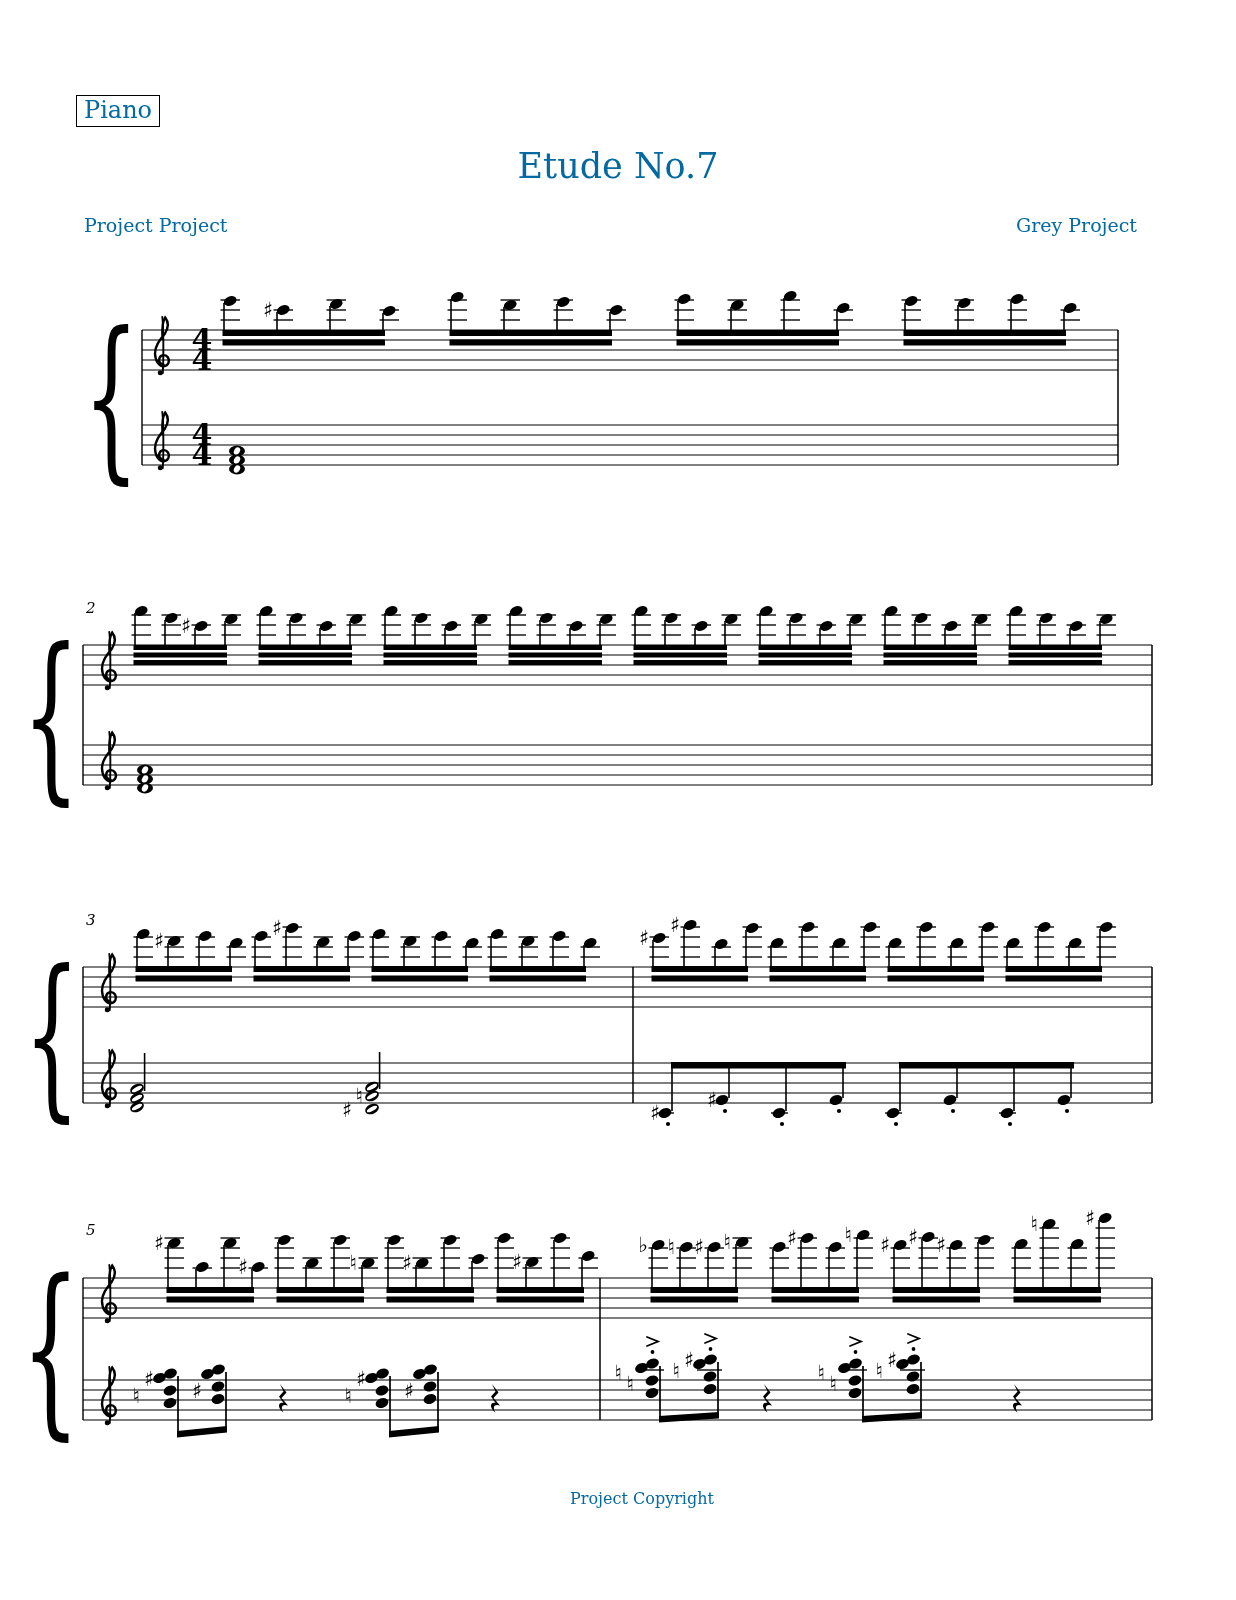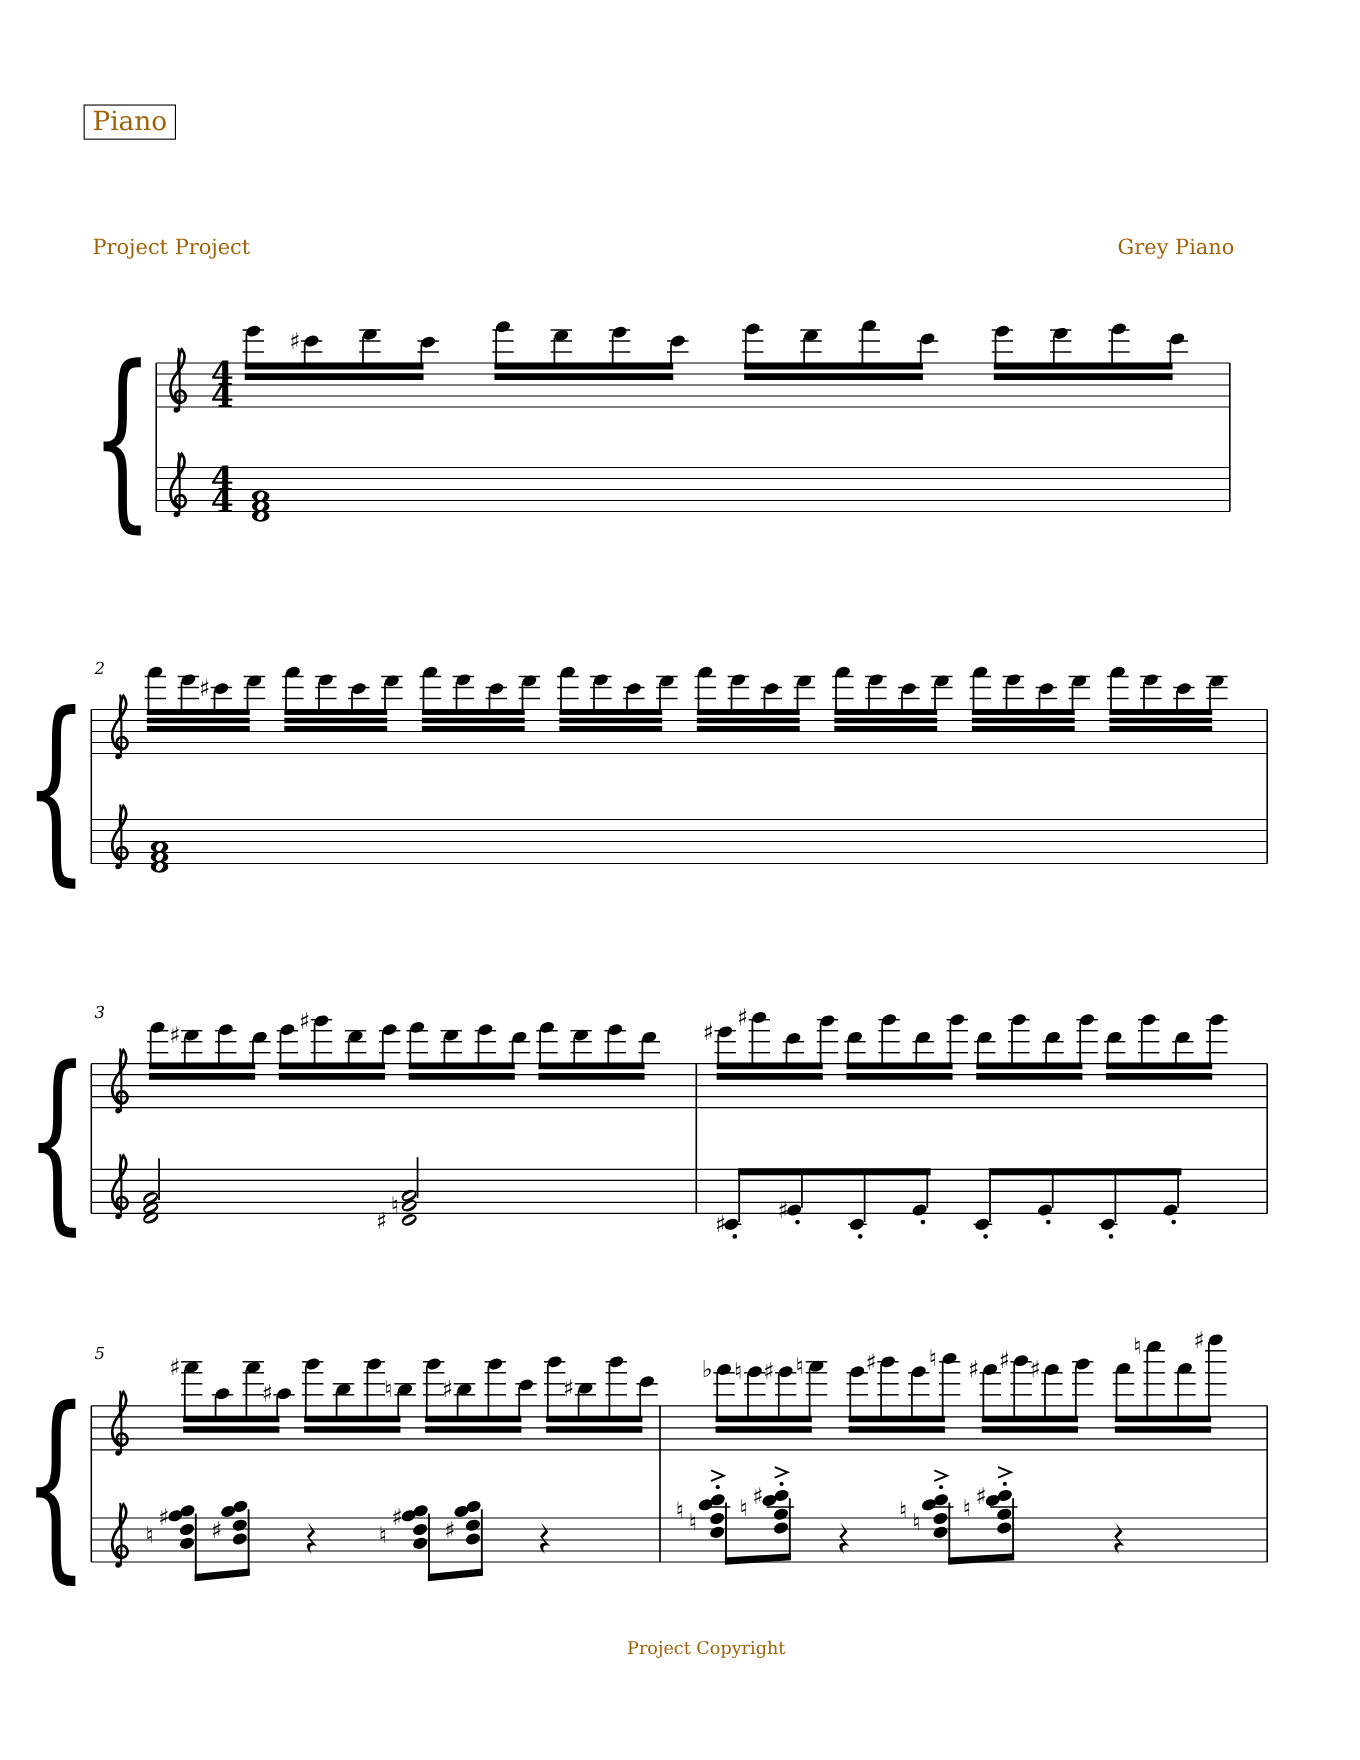--- a/index.html
+++ b/index.html
@@ -1,36 +1,37 @@
 <!DOCTYPE html>
 <html><head>
 <meta charset="utf-8">
 <style>
   html,body{margin:0;padding:0;background:#888;}
   .page{position:relative;width:1236px;height:1600px;background:#ffffff;margin:0 auto;overflow:hidden;
-        font-family:"DejaVu Serif", serif; color:#a16207;}
+        font-family:"DejaVu Serif", serif; color:#0369a1;}
   .abs{position:absolute;}
   .instr-box{left:76px;top:95px;border:1.6px solid #000;padding:1px 7px 3px 7px;font-size:24px;line-height:1.1;}
   .title{left:0;right:0;top:146px;text-align:center;font-size:35px;}
   .lyricist{left:84px;top:214px;font-size:19px;}
   .composer{left:1016px;top:214px;font-size:19px;}
   .copyright{left:0;right:0;top:1489px;text-align:center;font-size:16px;margin-left:48px;}
   svg{position:absolute;left:0;top:0;}
   svg text{fill:#000;font-family:"DejaVu Serif", serif;}
   svg .acc{font-family:"DejaVu Sans", sans-serif;}
 </style>
 </head>
 <body>
 
 <div class="page">
   <div class="abs instr-box">
     <span>Piano</span>
   </div>
+  <div class="abs title">Etude No.7</div>
   <div class="abs lyricist">Project Project</div>
-  <div class="abs composer">Grey Piano</div>
+  <div class="abs composer">Grey Project</div>
   <svg id="score" width="1236" height="1600" viewBox="0 0 1236 1600" xmlns="http://www.w3.org/2000/svg">
       <text transform="translate(139 397.5) scale(0.5 1)" font-size="175.5" text-anchor="end" dominant-baseline="central" font-family="DejaVu Serif, serif">{</text>
       <line x1="142" y1="330" x2="142" y2="465" stroke="#000" stroke-width="1.4"></line>
       <line x1="142" y1="330" x2="1118" y2="330" stroke="#000" stroke-width="1.1"></line>
       <line x1="142" y1="340" x2="1118" y2="340" stroke="#000" stroke-width="1.1"></line>
       <line x1="142" y1="350" x2="1118" y2="350" stroke="#000" stroke-width="1.1"></line>
       <line x1="142" y1="360" x2="1118" y2="360" stroke="#000" stroke-width="1.1"></line>
       <line x1="142" y1="370" x2="1118" y2="370" stroke="#000" stroke-width="1.1"></line>
       <line x1="142" y1="425" x2="1118" y2="425" stroke="#000" stroke-width="1.1"></line>
       <line x1="142" y1="435" x2="1118" y2="435" stroke="#000" stroke-width="1.1"></line>

